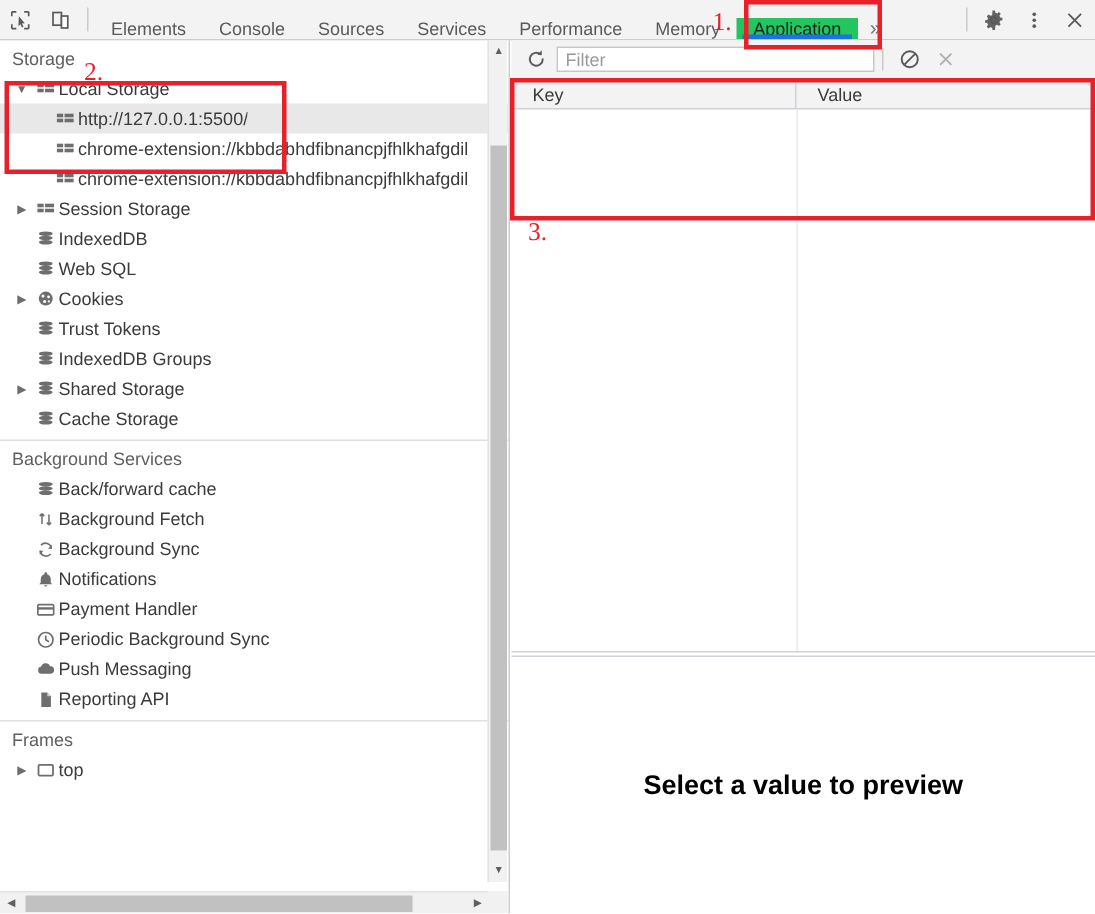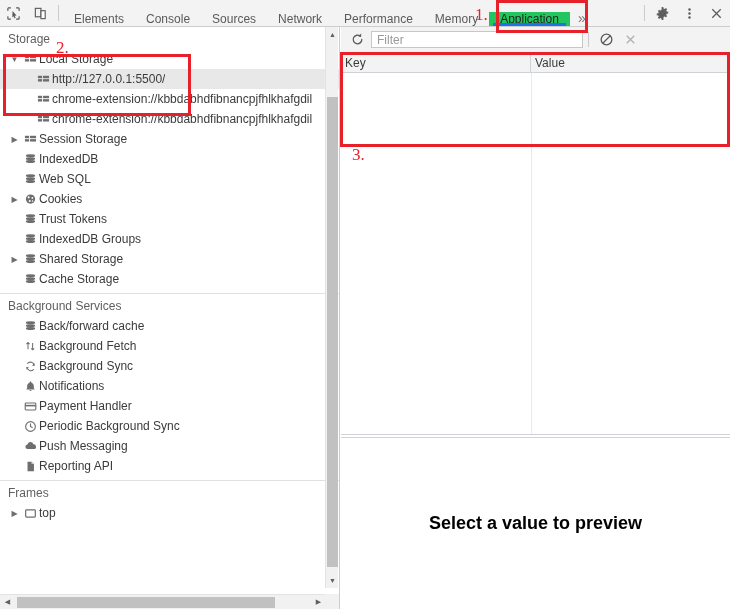--- a/index.html
+++ b/index.html
@@ -285,21 +285,21 @@
     height: 20px;
     background: #f3f3f3;
     border-bottom: 1px solid #cfd3d8;
     box-sizing: border-box;
   }
   .gh-cell {
     font-size: 12px;
     color: #3b3b3b;
     display: flex;
     align-items: center;
-    padding-left: 4px;
+    padding-left: 14px;
     box-sizing: border-box;
   }
   .gh-key { width: 190px; border-right: 1px solid #cfd3d8; }
   .gh-val { flex: 1 1 auto; }
   .grid-body {
     position: relative;
     height: 362px;
   }
   .col-line {
     position: absolute;
@@ -379,21 +379,21 @@
     <div class="tab">
         <span>Elements</span>
       </div>
     <div class="tab">
         <span>Console</span>
       </div>
     <div class="tab">
         <span>Sources</span>
       </div>
     <div class="tab">
-        <span>Network</span>
+        <span>Services</span>
       </div>
     <div class="tab">
         <span>Performance</span>
       </div>
     <div class="tab">
         <span>Memory</span>
       </div>
     <div class="tab active">
         <span>Application</span>
       </div>

